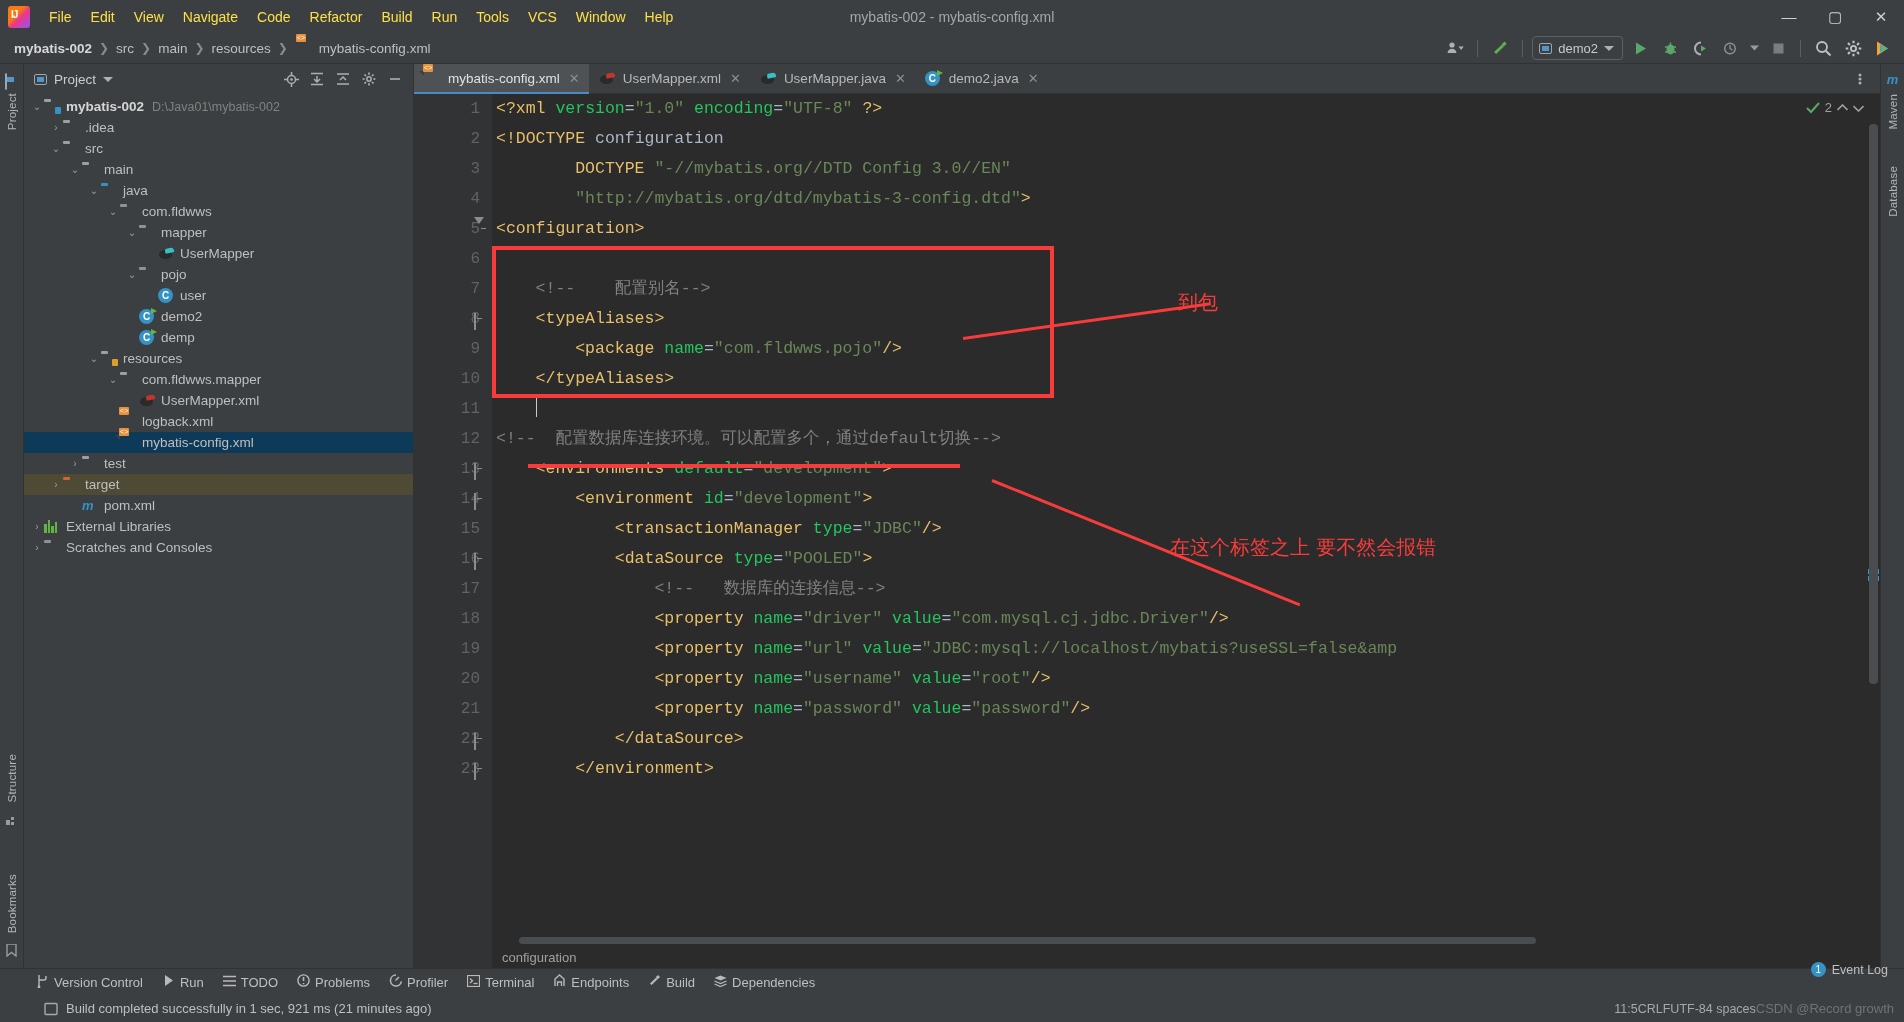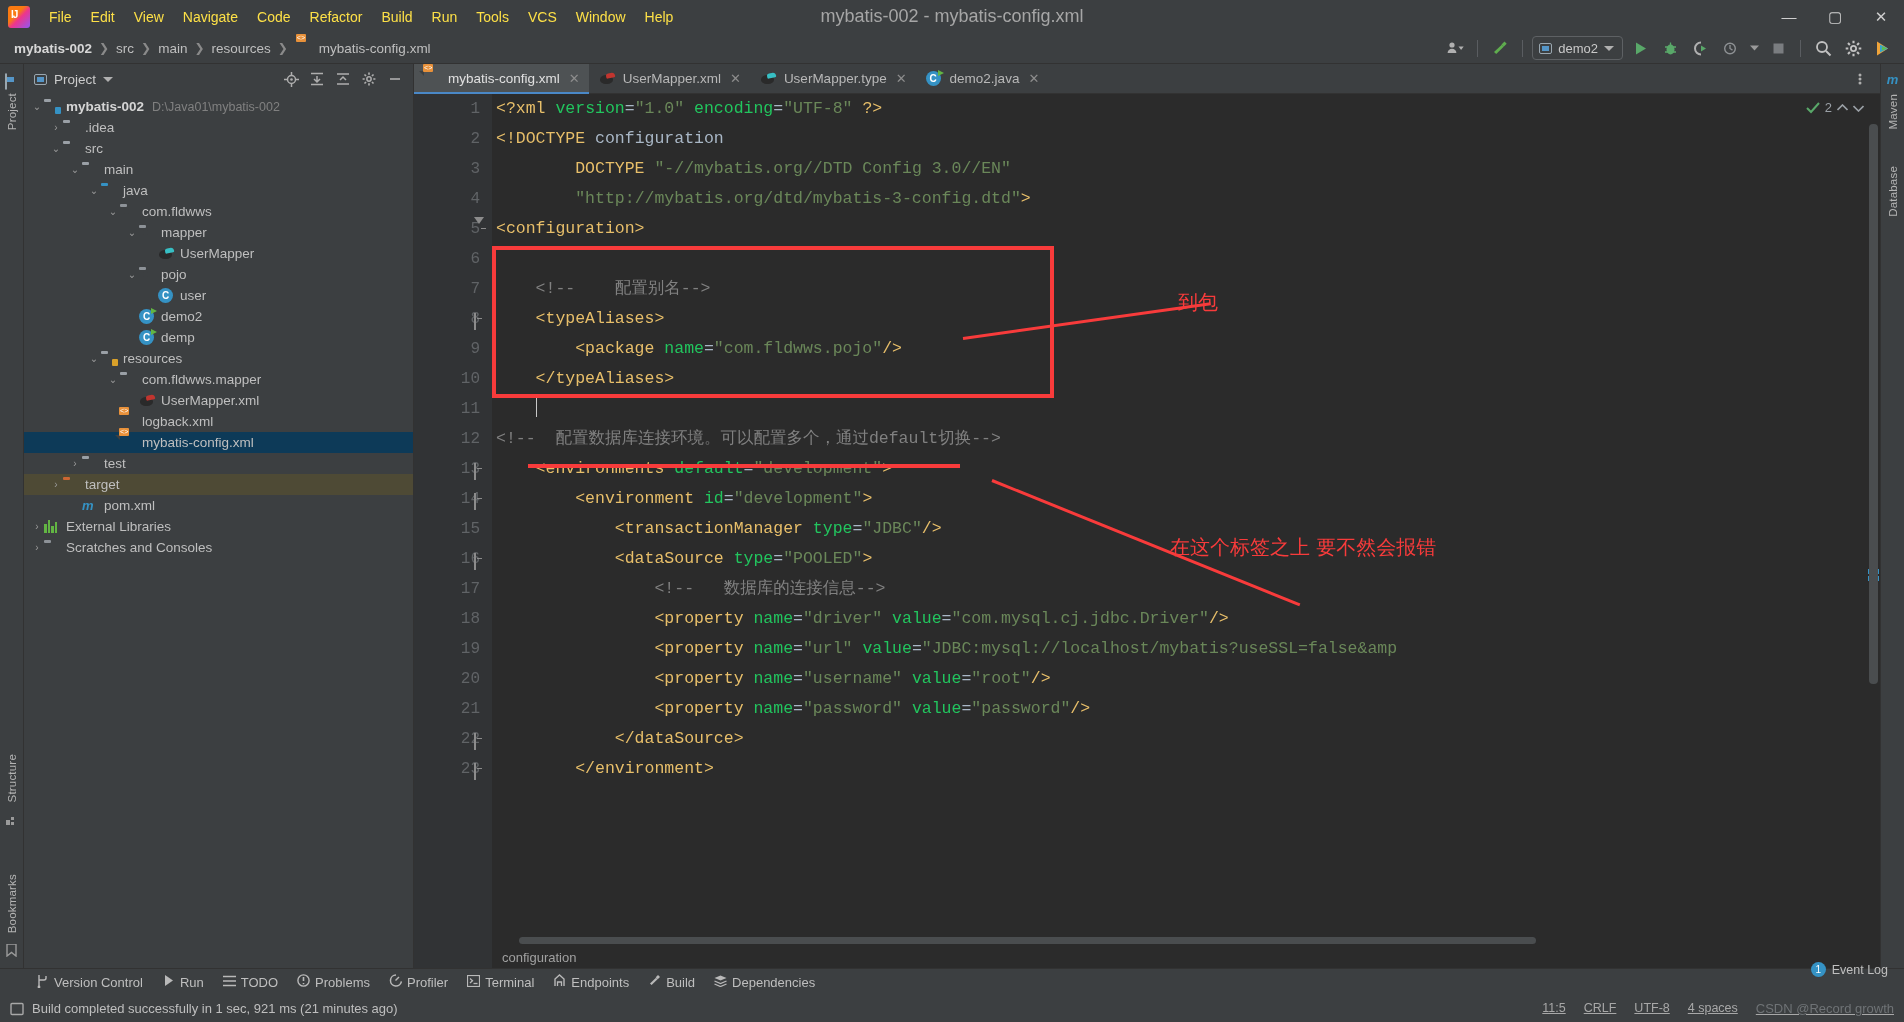--- a/index.html
+++ b/index.html
@@ -6,21 +6,21 @@
   html,body { width:1904px; height:1022px; overflow:hidden; background:#3c3f41; }
   body { font-family:"Liberation Sans", sans-serif; color:#bbbbbb; font-size:13px; }
 
   
   .titlebar { height:33px; background:#3c3f41; display:flex; align-items:center; padding:0 0 0 8px; position:relative; }
   .ij-logo { width:22px; height:22px; border-radius:3px; margin-right:10px; position:relative; flex:none;
              background:linear-gradient(135deg,#f97a12 0%,#f97a12 38%,#ed358c 55%,#9058f2 100%); }
   .ij-logo::after { content:"IJ"; position:absolute; left:3px; top:3px; font-size:10px; font-weight:bold; color:#fff; letter-spacing:-1px;}
   .menu { display:flex; align-items:center; gap:1px; }
   .menu-item { padding:4px 9px; font-size:14px; color:#fde047; cursor:default; border-radius:3px; }
-  .win-title { position:absolute; left:0; right:0; text-align:center; font-size:18px; color:#a6a6a6; pointer-events:none;}
+  .win-title { position:absolute; left:0; right:0; text-align:center; font-size:14px; color:#a6a6a6; pointer-events:none;}
   .win-ctrls { margin-left:auto; display:flex; height:33px; }
   .win-btn { width:46px; height:33px; display:flex; align-items:center; justify-content:center; color:#cfcfcf; font-size:15px;}
 
   
   .navbar { height:31px; background:#3c3f41; display:flex; align-items:center; padding:0 8px 0 14px; border-bottom:1px solid #323232;}
   .crumb { display:flex; align-items:center; font-size:13.5px; color:#bfbfbf;}
   .crumb.b { font-weight:bold; color:#d7d7d7;}
   .crumb-sep { margin:0 7px; color:#8a8a8a; font-size:12px;}
   .nav-right { margin-left:auto; display:flex; align-items:center; gap:4px; }
   .tb-ico { width:26px; height:22px; display:flex; align-items:center; justify-content:center; color:#b4b4b4; border-radius:3px;}
@@ -122,22 +122,22 @@
   .inspect { position:absolute; right:16px; top:6px; display:flex; align-items:center; gap:5px; font-size:13px; color:#9aa0a6;}
   .breadcrumb-bot { position:absolute; left:78px; bottom:0; right:0; height:22px; display:flex; align-items:center; padding-left:10px; font-size:13px; color:#a0a0a0; background:#2b2b2b;}
   .marker { position:absolute; right:1px; width:11px; height:5px;}
 
   
   .rrail { width:24px; background:#3c3f41; border-left:1px solid #323232; display:flex; flex-direction:column; align-items:center; padding-top:6px;}
 
   
   .toolwin { height:27px; background:#3c3f41; border-top:1px solid #323232; display:flex; align-items:center; padding-left:28px; gap:3px;}
   .tw { display:flex; align-items:center; gap:5px; padding:2px 8px; font-size:13px; color:#bfbfbf; border-radius:3px;}
-  .status { height:27px; background:#3c3f41; display:flex; align-items:center; padding:0 10px; gap:8px; font-size:13px; color:#bfbfbf;}
-  .status-right { margin-left:auto; display:flex; gap:18px; font-size:12.5px; color:#a8a8a8;text-decoration:underline;}
+  .status { height:27px; background:#3c3f41; display:flex; align-items:center; padding:0 10px; gap:8px; font-size:13px; color:#bfbfbf;margin-left:34px;}
+  .status-right { margin-left:auto; display:flex; align-items:center; gap:0; font-size:12.5px; color:#a8a8a8;}
   .evt-badge { width:15px;height:15px;border-radius:50%;background:#3592c4;color:#fff;font-size:10px;display:flex;align-items:center;justify-content:center;}
   .wm { color:#6f7376; font-size:13px; }
 </style>
 </head>
 <body>
 
 <div class="titlebar">
   <div class="ij-logo"></div>
   <div class="menu">
     <div class="menu-item"><span>File</span></div>
@@ -460,21 +460,21 @@
           <span>mybatis-config.xml</span>
           <span class="x">✕</span>
         </div>
         <div class="tab">
           <span class="ico" style="margin-right:1px"><span class="i-bird"></span></span>
           <span>UserMapper.xml</span>
           <span class="x">✕</span>
         </div>
         <div class="tab">
           <span class="ico" style="margin-right:1px"><span class="i-bird cy"></span></span>
-          <span>UserMapper.type</span>
+          <span>UserMapper.java</span>
           <span class="x">✕</span>
         </div>
         <div class="tab">
           <span class="ico" style="margin-right:1px">
             <span class="i-class run">C</span>
           </span>
           <span>demo2.java</span>
           <span class="x">✕</span>
         </div>
         <div class="tabs-right">

